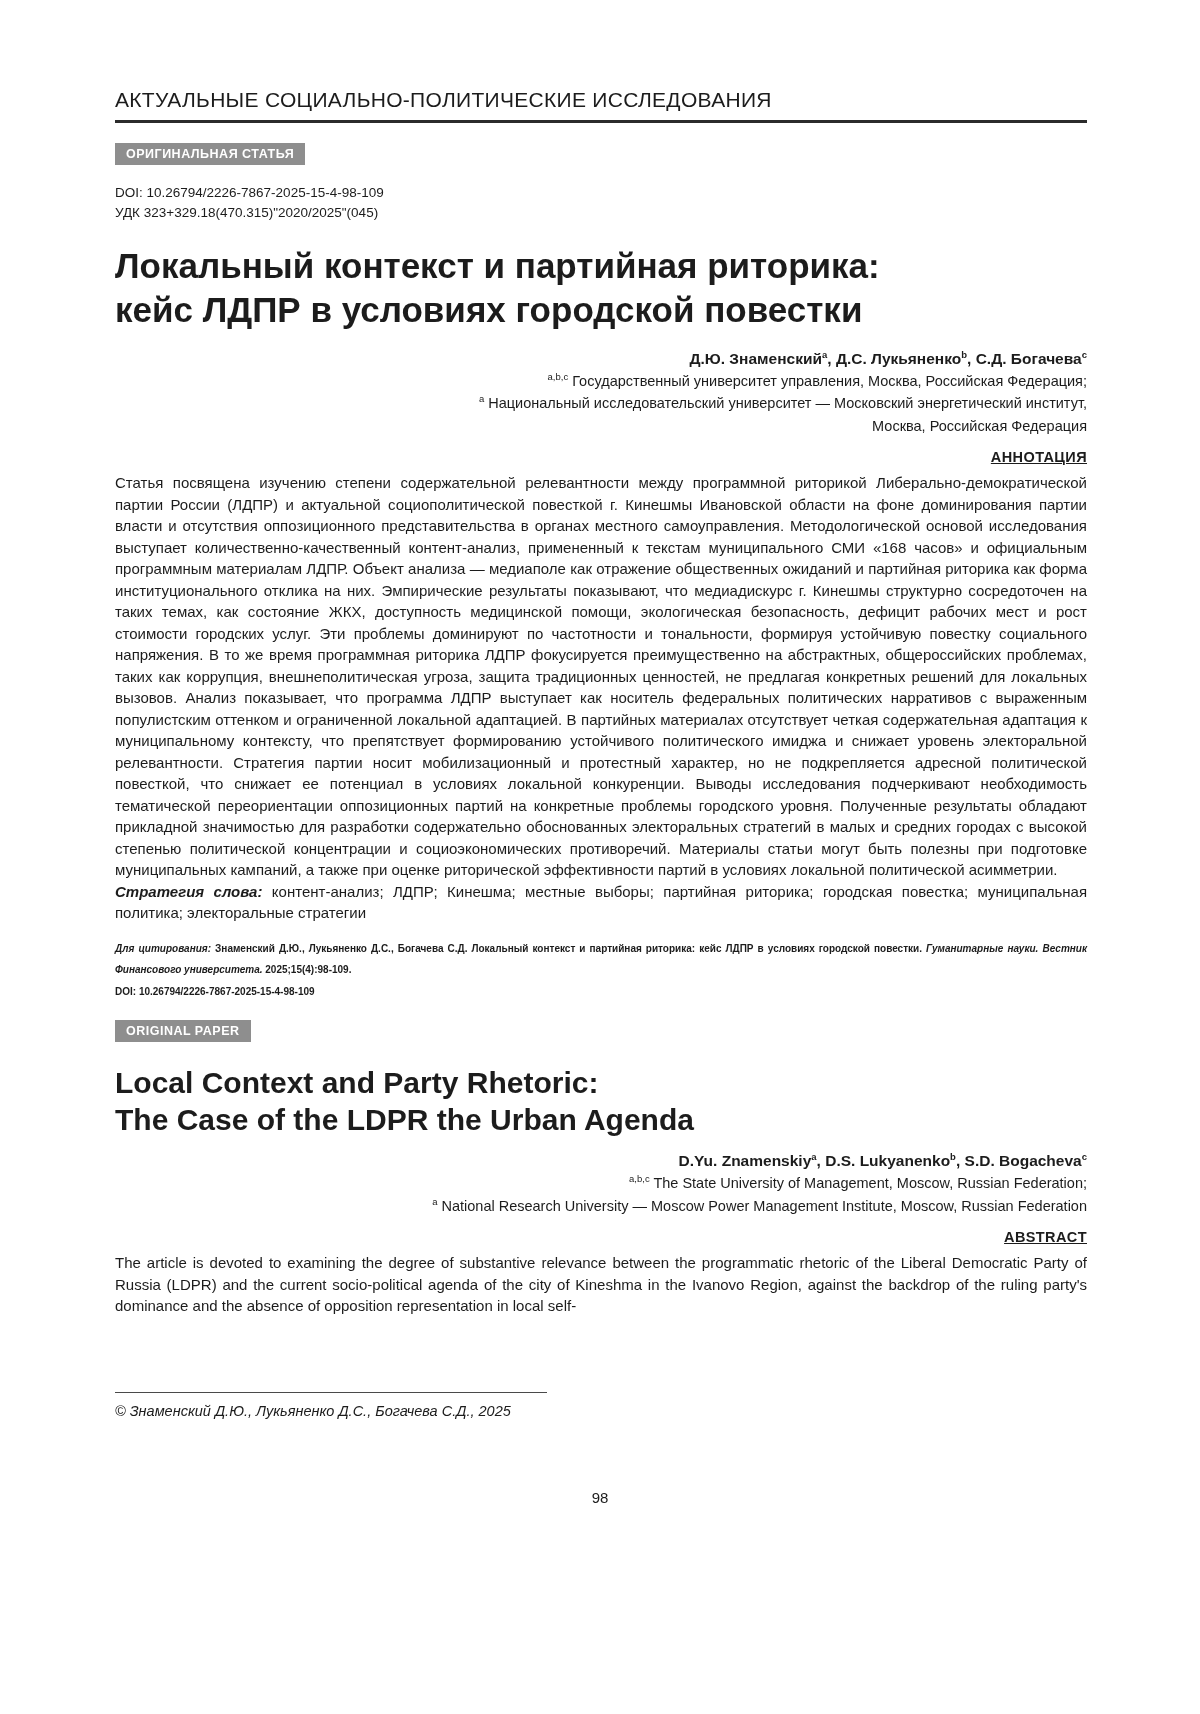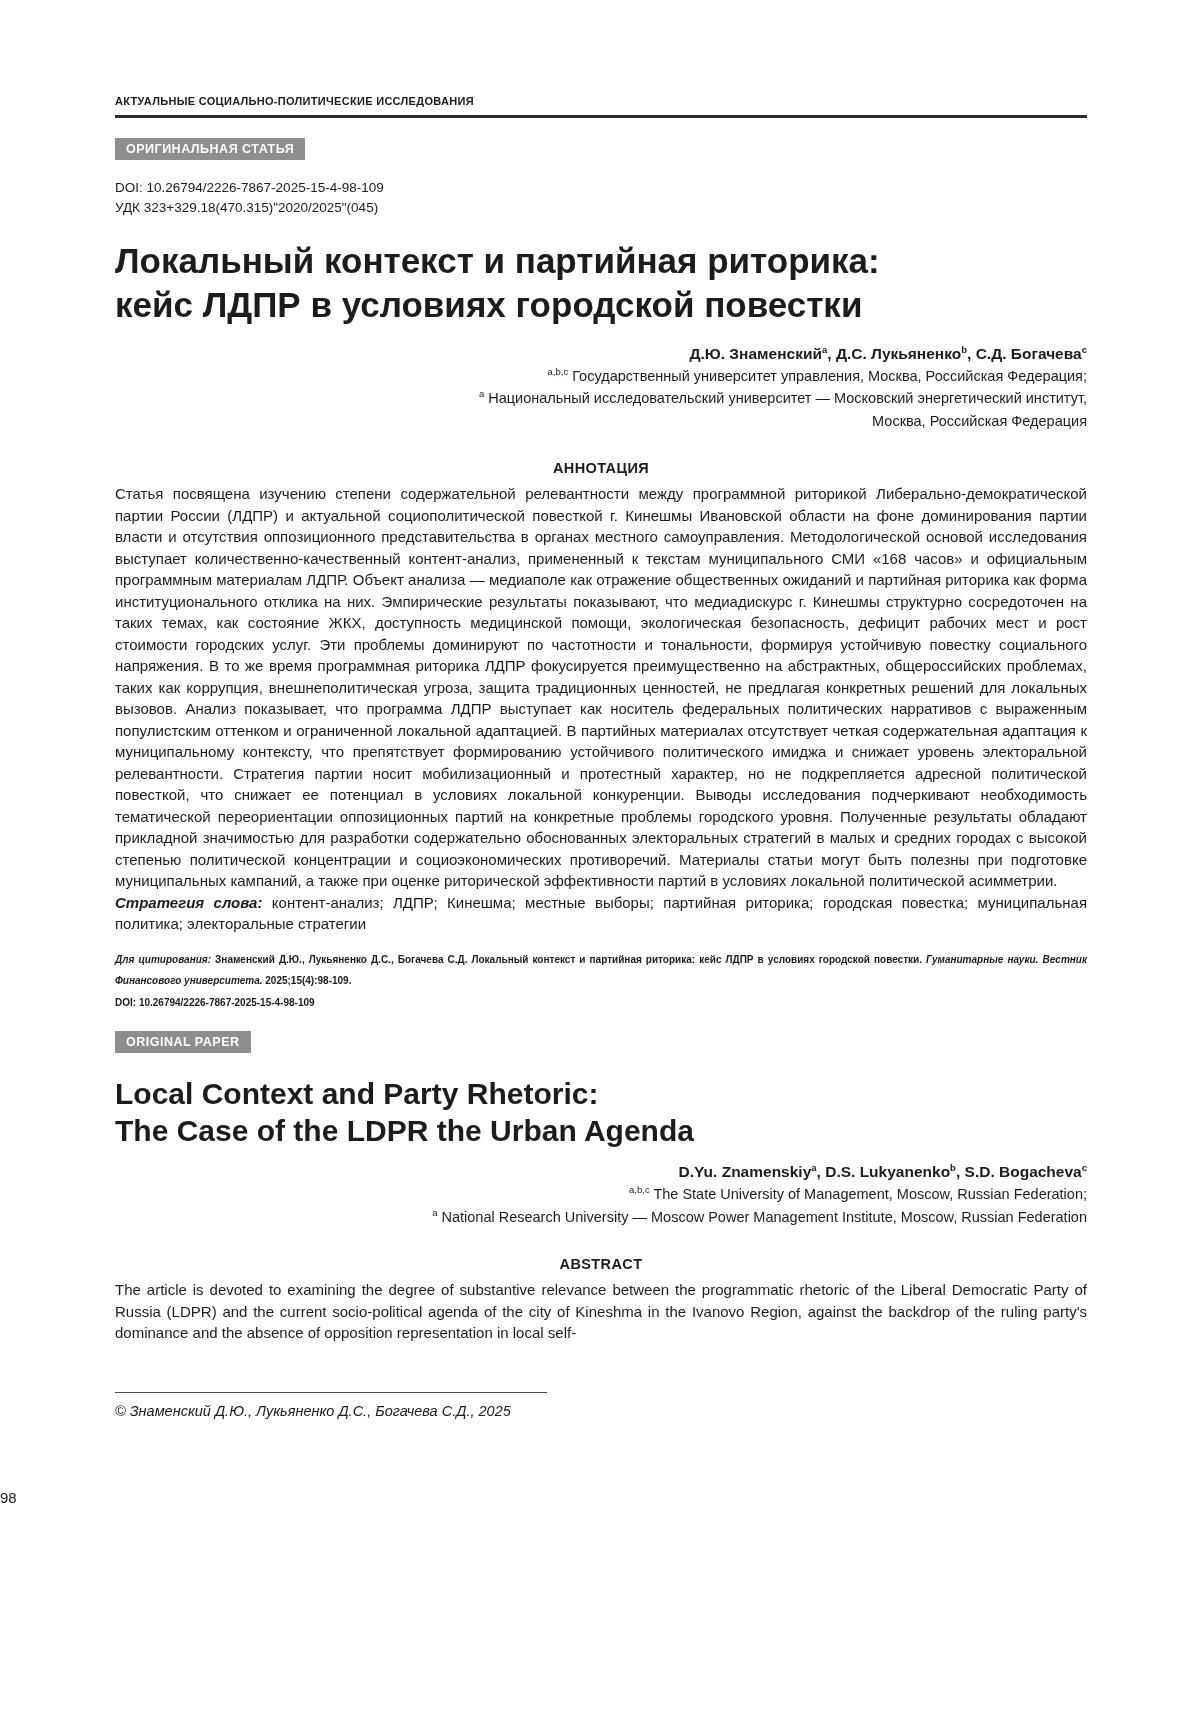--- a/index.html
+++ b/index.html
@@ -3,47 +3,47 @@
 <meta charset="utf-8">
 <style>
   html, body { margin: 0; padding: 0; background: #ffffff; }
   .page {
     width: 1200px; height: 1714px; position: relative; background: #ffffff;
     color: var(--ink, #1c1c1c);
     padding: 88px 113px 0 115px; box-sizing: border-box; overflow: hidden;
     font-family: "Liberation Sans", "DejaVu Sans", sans-serif;
     -webkit-hyphens: auto; hyphens: auto;
   }
-  .running-head { font-size: 11px; font-weight: 700; letter-spacing: .3px; margin-top: 7px; }
+  .running-head { font-size: 21px; font-weight: 400; letter-spacing: .3px; }
   .head-rule { height: 3px; background: var(--rule, #2b2b2b); margin-top: 8px; }
   .badge {
     display: inline-block; background: var(--badge-bg, #8e8e8e); color: #ffffff;
     font-weight: 700; font-size: 12.5px; letter-spacing: .5px; padding: 4px 11px;
   }
   .badge.ru { margin-top: 20px; }
   .badge.en { margin-top: 18px; }
   .meta { margin-top: 18px; font-size: 13.5px; line-height: 1.5; }
   .title { font-weight: 700; }
   .title.ru { font-size: 35px; line-height: 1.26; margin: 20px 0 0; }
   .title.en { font-size: 30px; line-height: 1.24; margin: 22px 0 0; }
   .authors { margin-top: 18px; text-align: right; font-weight: 700; font-size: 15.5px; }
   .authors.en { margin-top: 14px; }
   sup { font-size: 9.5px; line-height: 0; }
   .affiliations { margin-top: 2px; text-align: right; font-size: 14.5px; line-height: 1.55; }
-  .section-heading { margin-top: 28px; text-align: center; font-weight: 700; font-size: 14.5px; letter-spacing: .4px; }
+  .section-heading { margin-top: 12px; text-align: right; font-weight: 700; font-size: 14.5px; letter-spacing: .4px; text-decoration: underline; }
   .body-text { margin: 7px 0 0; font-size: 15px; line-height: 21.5px; text-align: justify; }
   .keywords { margin-top: 0; }
   .it { font-style: italic; }
   .bd { font-weight: 700; }
   .citation { margin: 14px 0 0; font-size: 10px; line-height: 21.5px; text-align: justify; font-weight: 700; }
   .block { display: block; }
   .footnote { position: absolute; left: 115px; top: 1392px; }
   .foot-rule { width: 432px; height: 1px; background: #4a4a4a; }
   .copyright { margin-top: 10px; font-size: 14.5px; font-style: italic; }
-  .page-number { position: absolute; left: 0; right: 0; top: 1489px; font-size: 15px; }
+  .page-number { position: absolute; left: 0; right: 0; top: 1489px; text-align: center; font-size: 15px; }
 </style>
 </head>
 <body>
 
 <div class="page">
 
   <div class="running-head">АКТУАЛЬНЫЕ СОЦИАЛЬНО-ПОЛИТИЧЕСКИЕ ИССЛЕДОВАНИЯ</div>
   <div class="head-rule"></div>
 
   <div class="badge ru">ОРИГИНАЛЬНАЯ СТАТЬЯ</div>

